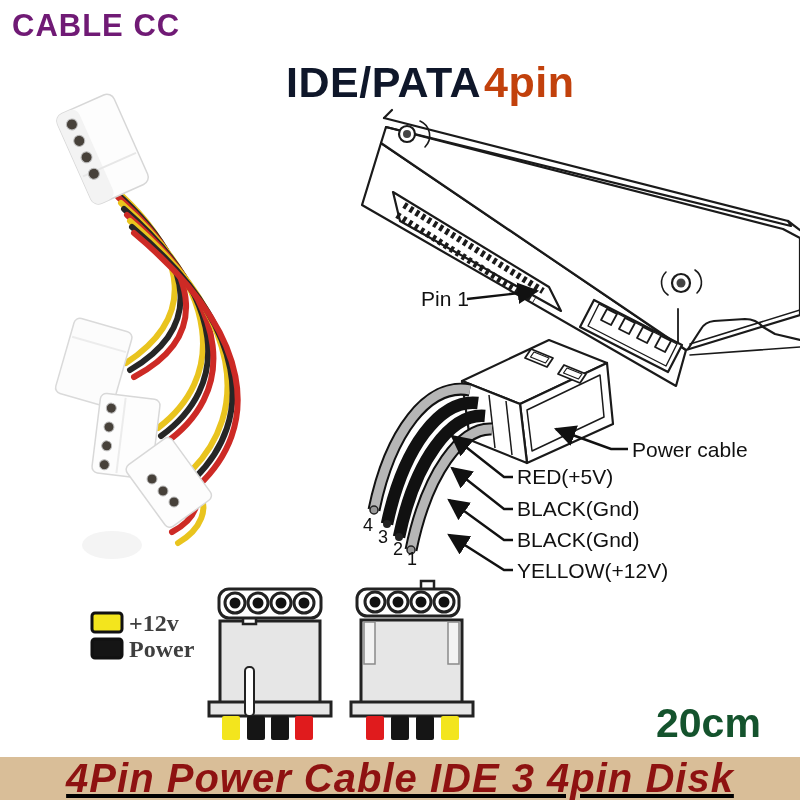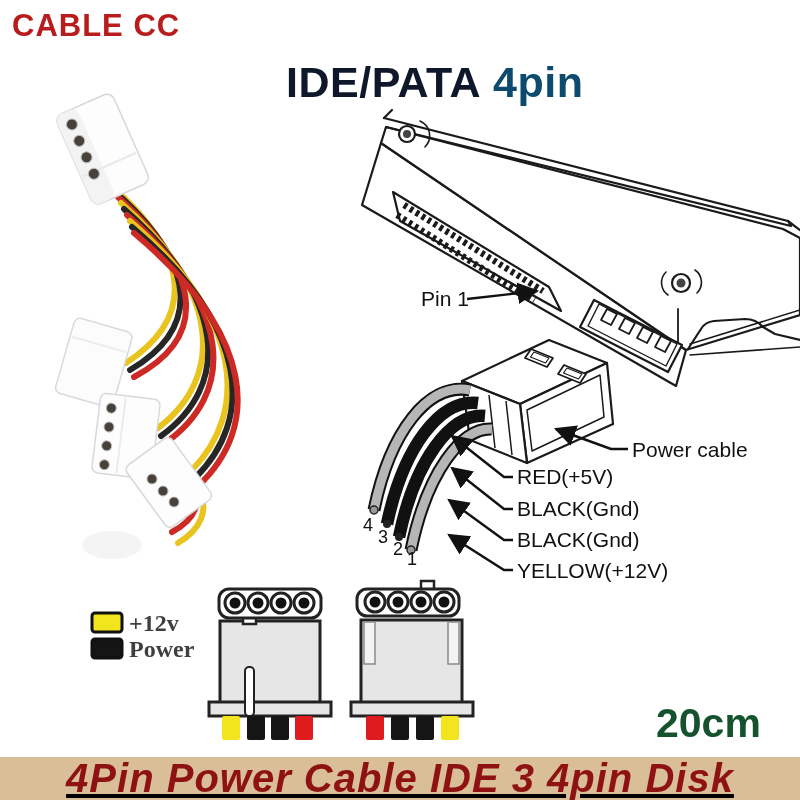--- a/index.html
+++ b/index.html
@@ -2,28 +2,28 @@
 <html><head>
 <meta charset="utf-8">
 <style>
   html,body{margin:0;padding:0;background:#888;}
   .stage{
     position:relative;width:800px;height:800px;background:#ffffff;
     overflow:hidden;font-family:"Liberation Sans",sans-serif;margin:0 auto;
   }
   .logo{
     position:absolute;left:12px;top:8px;font-size:31px;font-weight:bold;
-    color:#b91c1c;letter-spacing:1px;white-space:nowrap;
+    color:#701a75;letter-spacing:1px;white-space:nowrap;
   }
   .title{
     position:absolute;left:286px;top:58px;font-size:43px;font-weight:bold;
     white-space:nowrap;letter-spacing:0.5px;
   }
   .title-red{color:#0f172a;text-align:center;}
-  .title-black{color:#0c4a6e;margin-left:12px;}
+  .title-black{color:#c2410c;margin-left:3px;}
   .art{position:absolute;left:0;top:0;}
   svg text{font-family:"Liberation Sans",sans-serif;}
   .legend{position:absolute;left:90px;top:611px;}
   .legend-row{display:flex;height:26px;}
   .legend-label{
     font-family:"Liberation Serif",serif;font-weight:bold;font-size:24px;
     color:#3f3f3f;margin-left:5px;line-height:1;
   }
   .size-label{
     position:absolute;left:656px;top:700px;font-size:41px;font-weight:bold;

